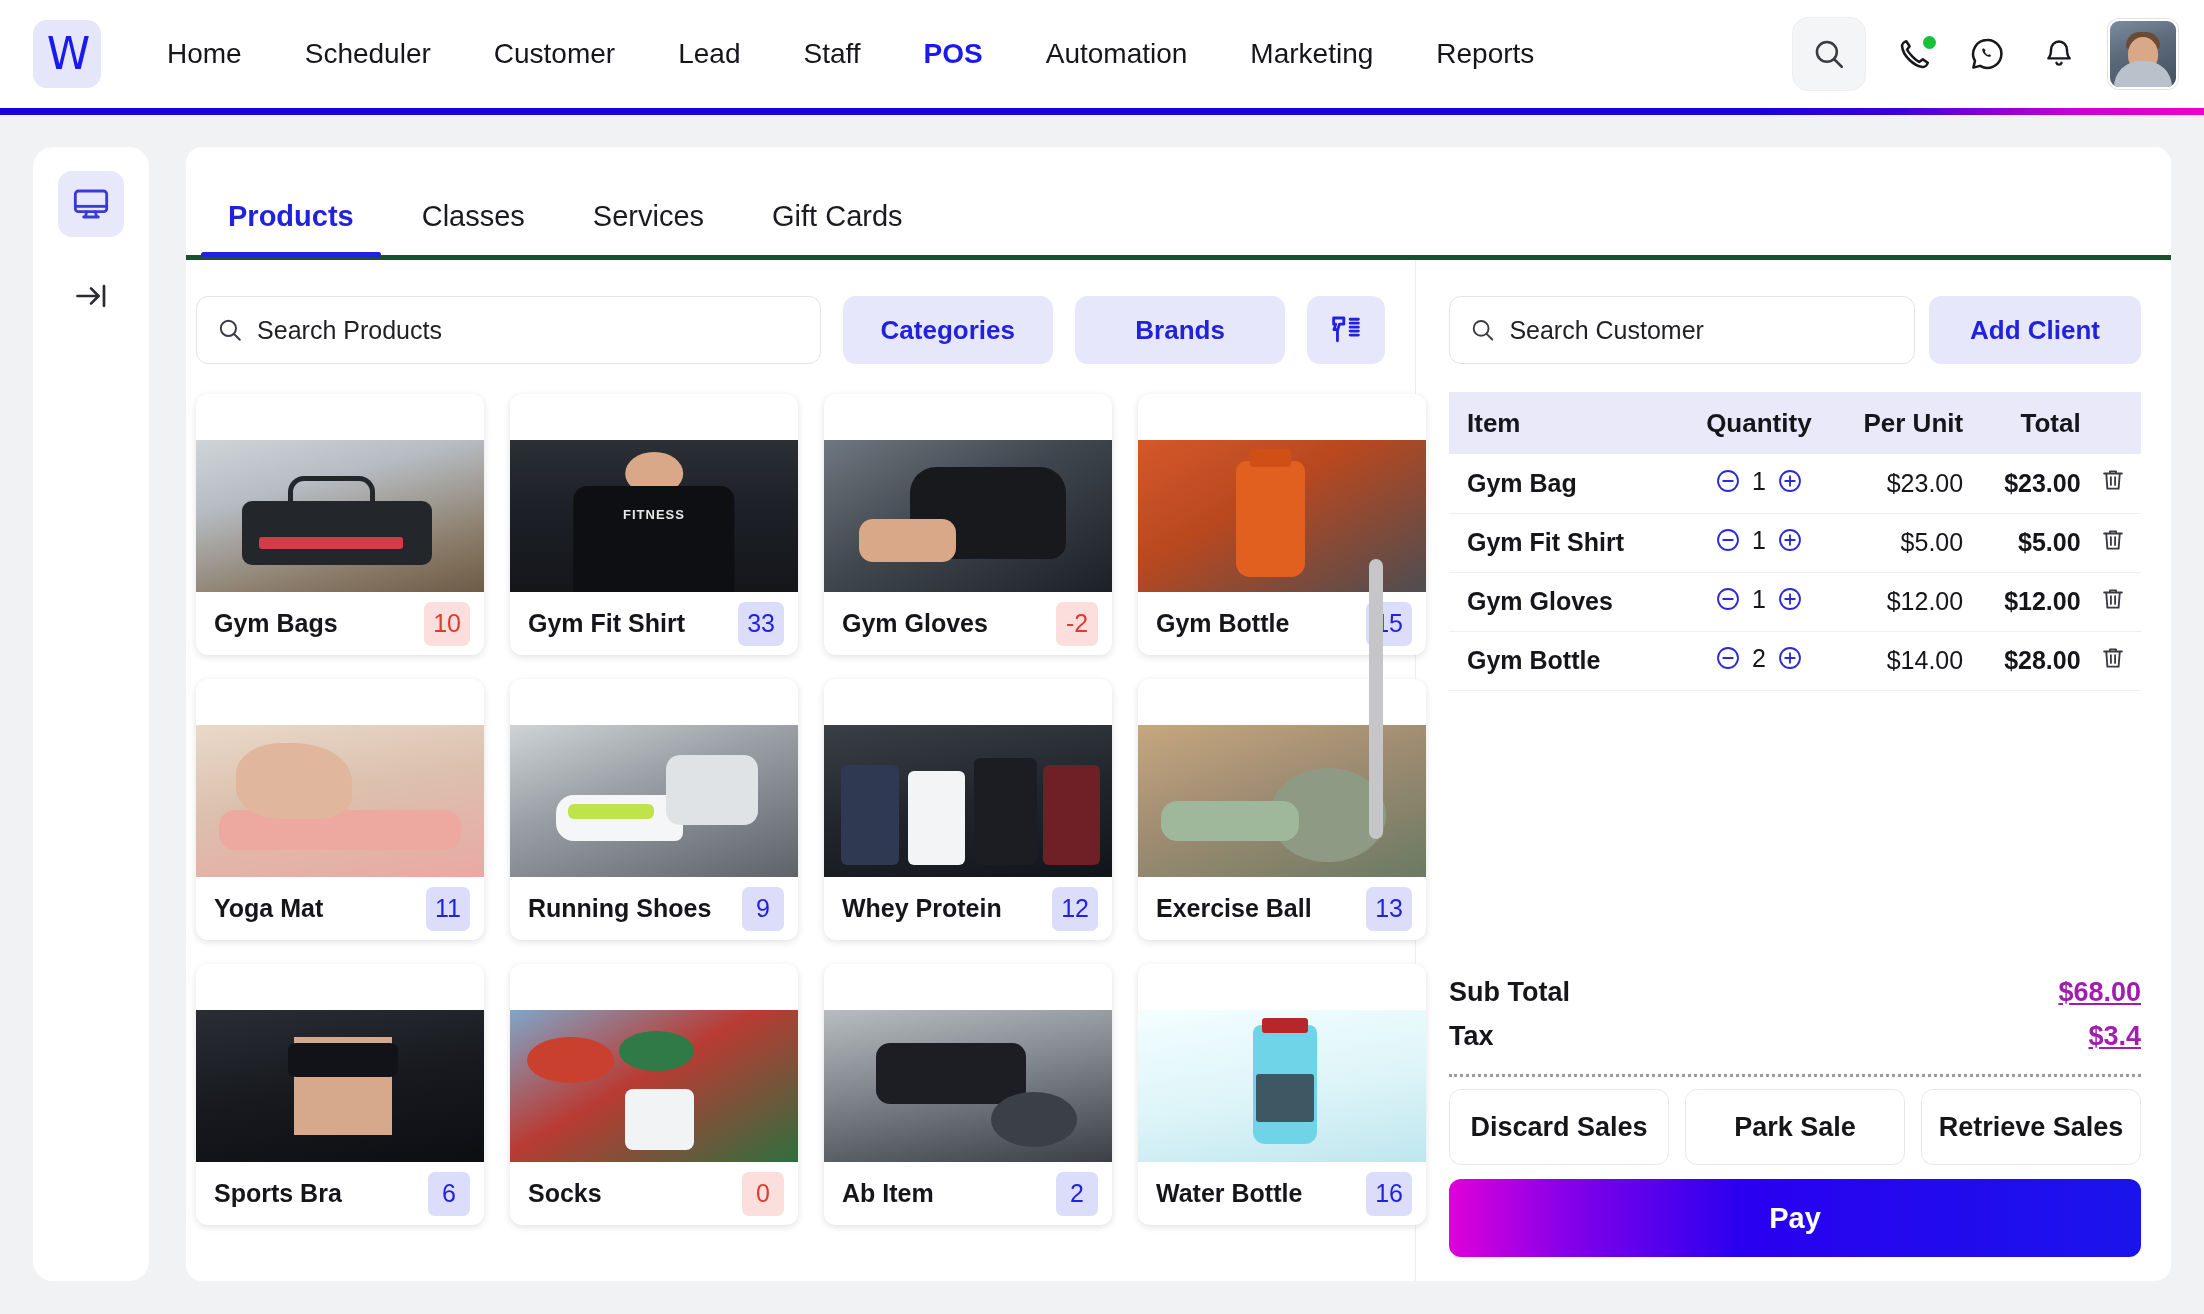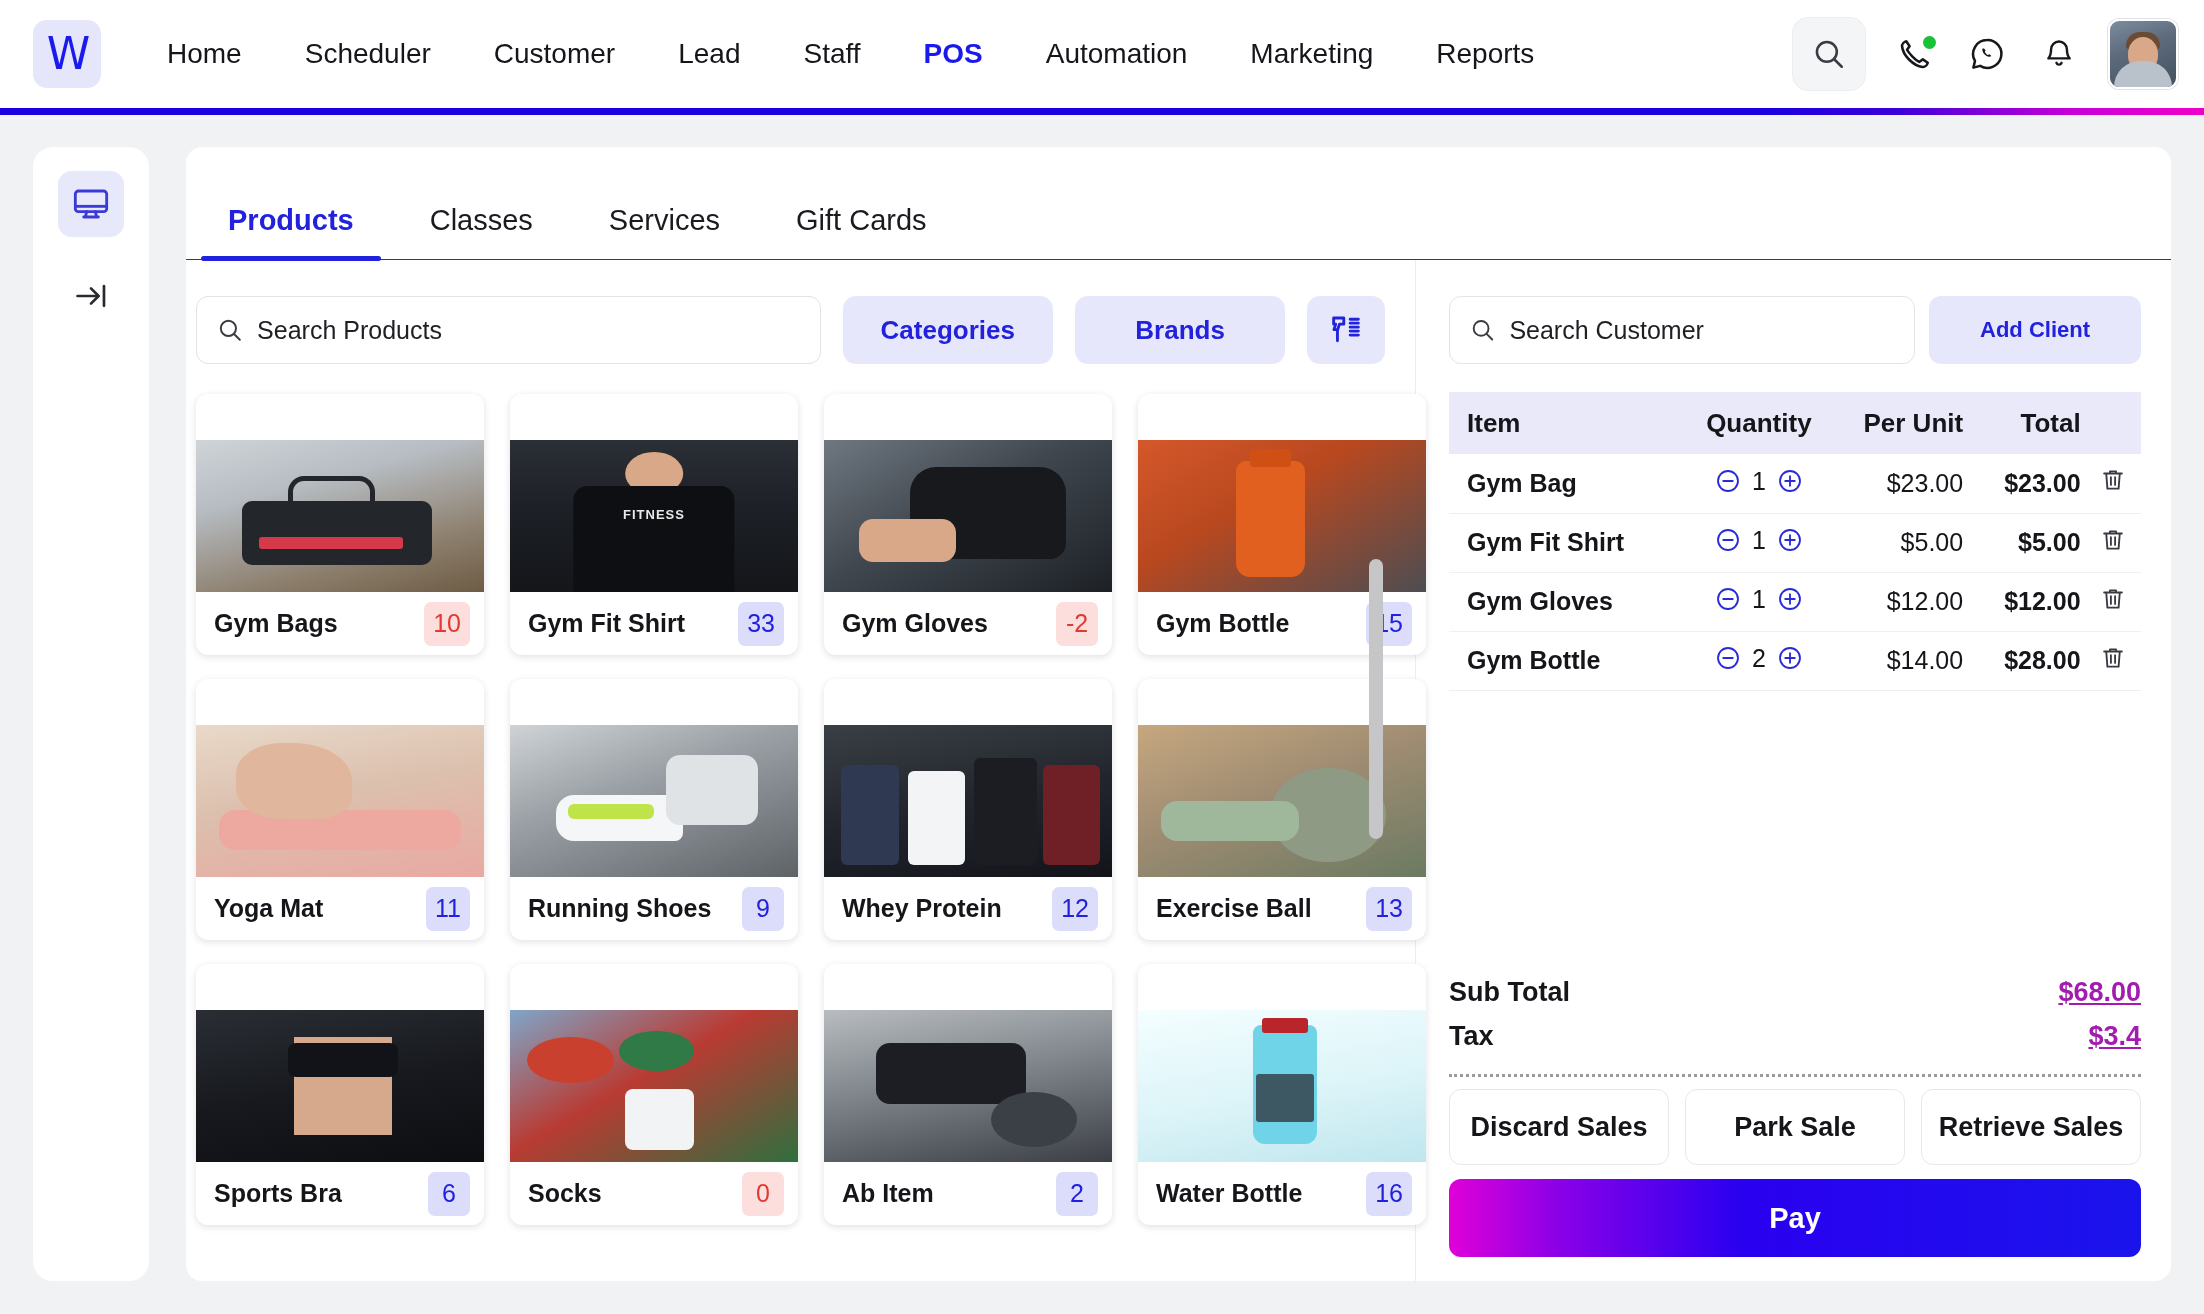--- a/index.html
+++ b/index.html
@@ -74,22 +74,22 @@
     width: 66px; height: 66px; border-radius: 14px;
     display: flex; align-items: center; justify-content: center; cursor: pointer;
   }
   .rail-btn.active { background: #e8e8fb; }
   
   .main {
     position: absolute; left: 186px; top: 147px; width: 1985px; height: 1134px;
     background: #fff; border-radius: 16px;
   }
   .tabs {
-    display: flex; align-items: flex-end; gap: 12px;
-    padding: 32px 0 0 10px; border-bottom: 1px solid #14532d;
+    display: flex; align-items: flex-end; gap: 4px;
+    padding: 32px 0 0 10px; border-bottom: 5px solid #14532d;
     height: 113px;
   }
   .tab {
     font-size: 29px; color: #1a1a20; padding: 0 32px 22px 32px; cursor: pointer;
     position: relative; white-space: nowrap;
   }
   .tab.active { color: #2222dd; font-weight: bold; }
   .tab.active::after {
     content: ''; position: absolute; left: 5px; right: 5px; bottom: -2px;
     height: 5px; background: #2222dd; border-radius: 3px;
@@ -151,21 +151,21 @@
     flex: 1; height: 68px; border: 1px solid #e2e3e8; border-radius: 12px;
     display: flex; align-items: center; padding: 0 20px; gap: 14px; background: #fff;
   }
   .cust-search input {
     border: none; outline: none; font-size: 25px; color: #1b1b20; width: 100%;
     font-family: "Liberation Sans", sans-serif; background: transparent;
   }
   .cust-search input::placeholder { color: #1f1f24; }
   .add-client {
     width: 212px; height: 68px; border-radius: 12px; background: #e7e7fb;
-    color: #2222dd; font-size: 22px; font-weight: bold; display: flex;
+    color: #2222dd; font-size: 26px; font-weight: bold; display: flex;
     align-items: center; justify-content: center; cursor: pointer;
   }
   table.cart { width: 100%; border-collapse: collapse; margin-top: 28px; }
   table.cart thead th {
     background: #e9e9fa; font-size: 26px; font-weight: bold; color: #15151a;
     text-align: left; height: 62px; padding: 0;
   }
   table.cart thead th:first-child { padding-left: 18px; border-radius: 0; margin-top: 7px; }
   .th-item { width: 250px; }
   .th-qty  { width: 160px; text-align: center !important; }

